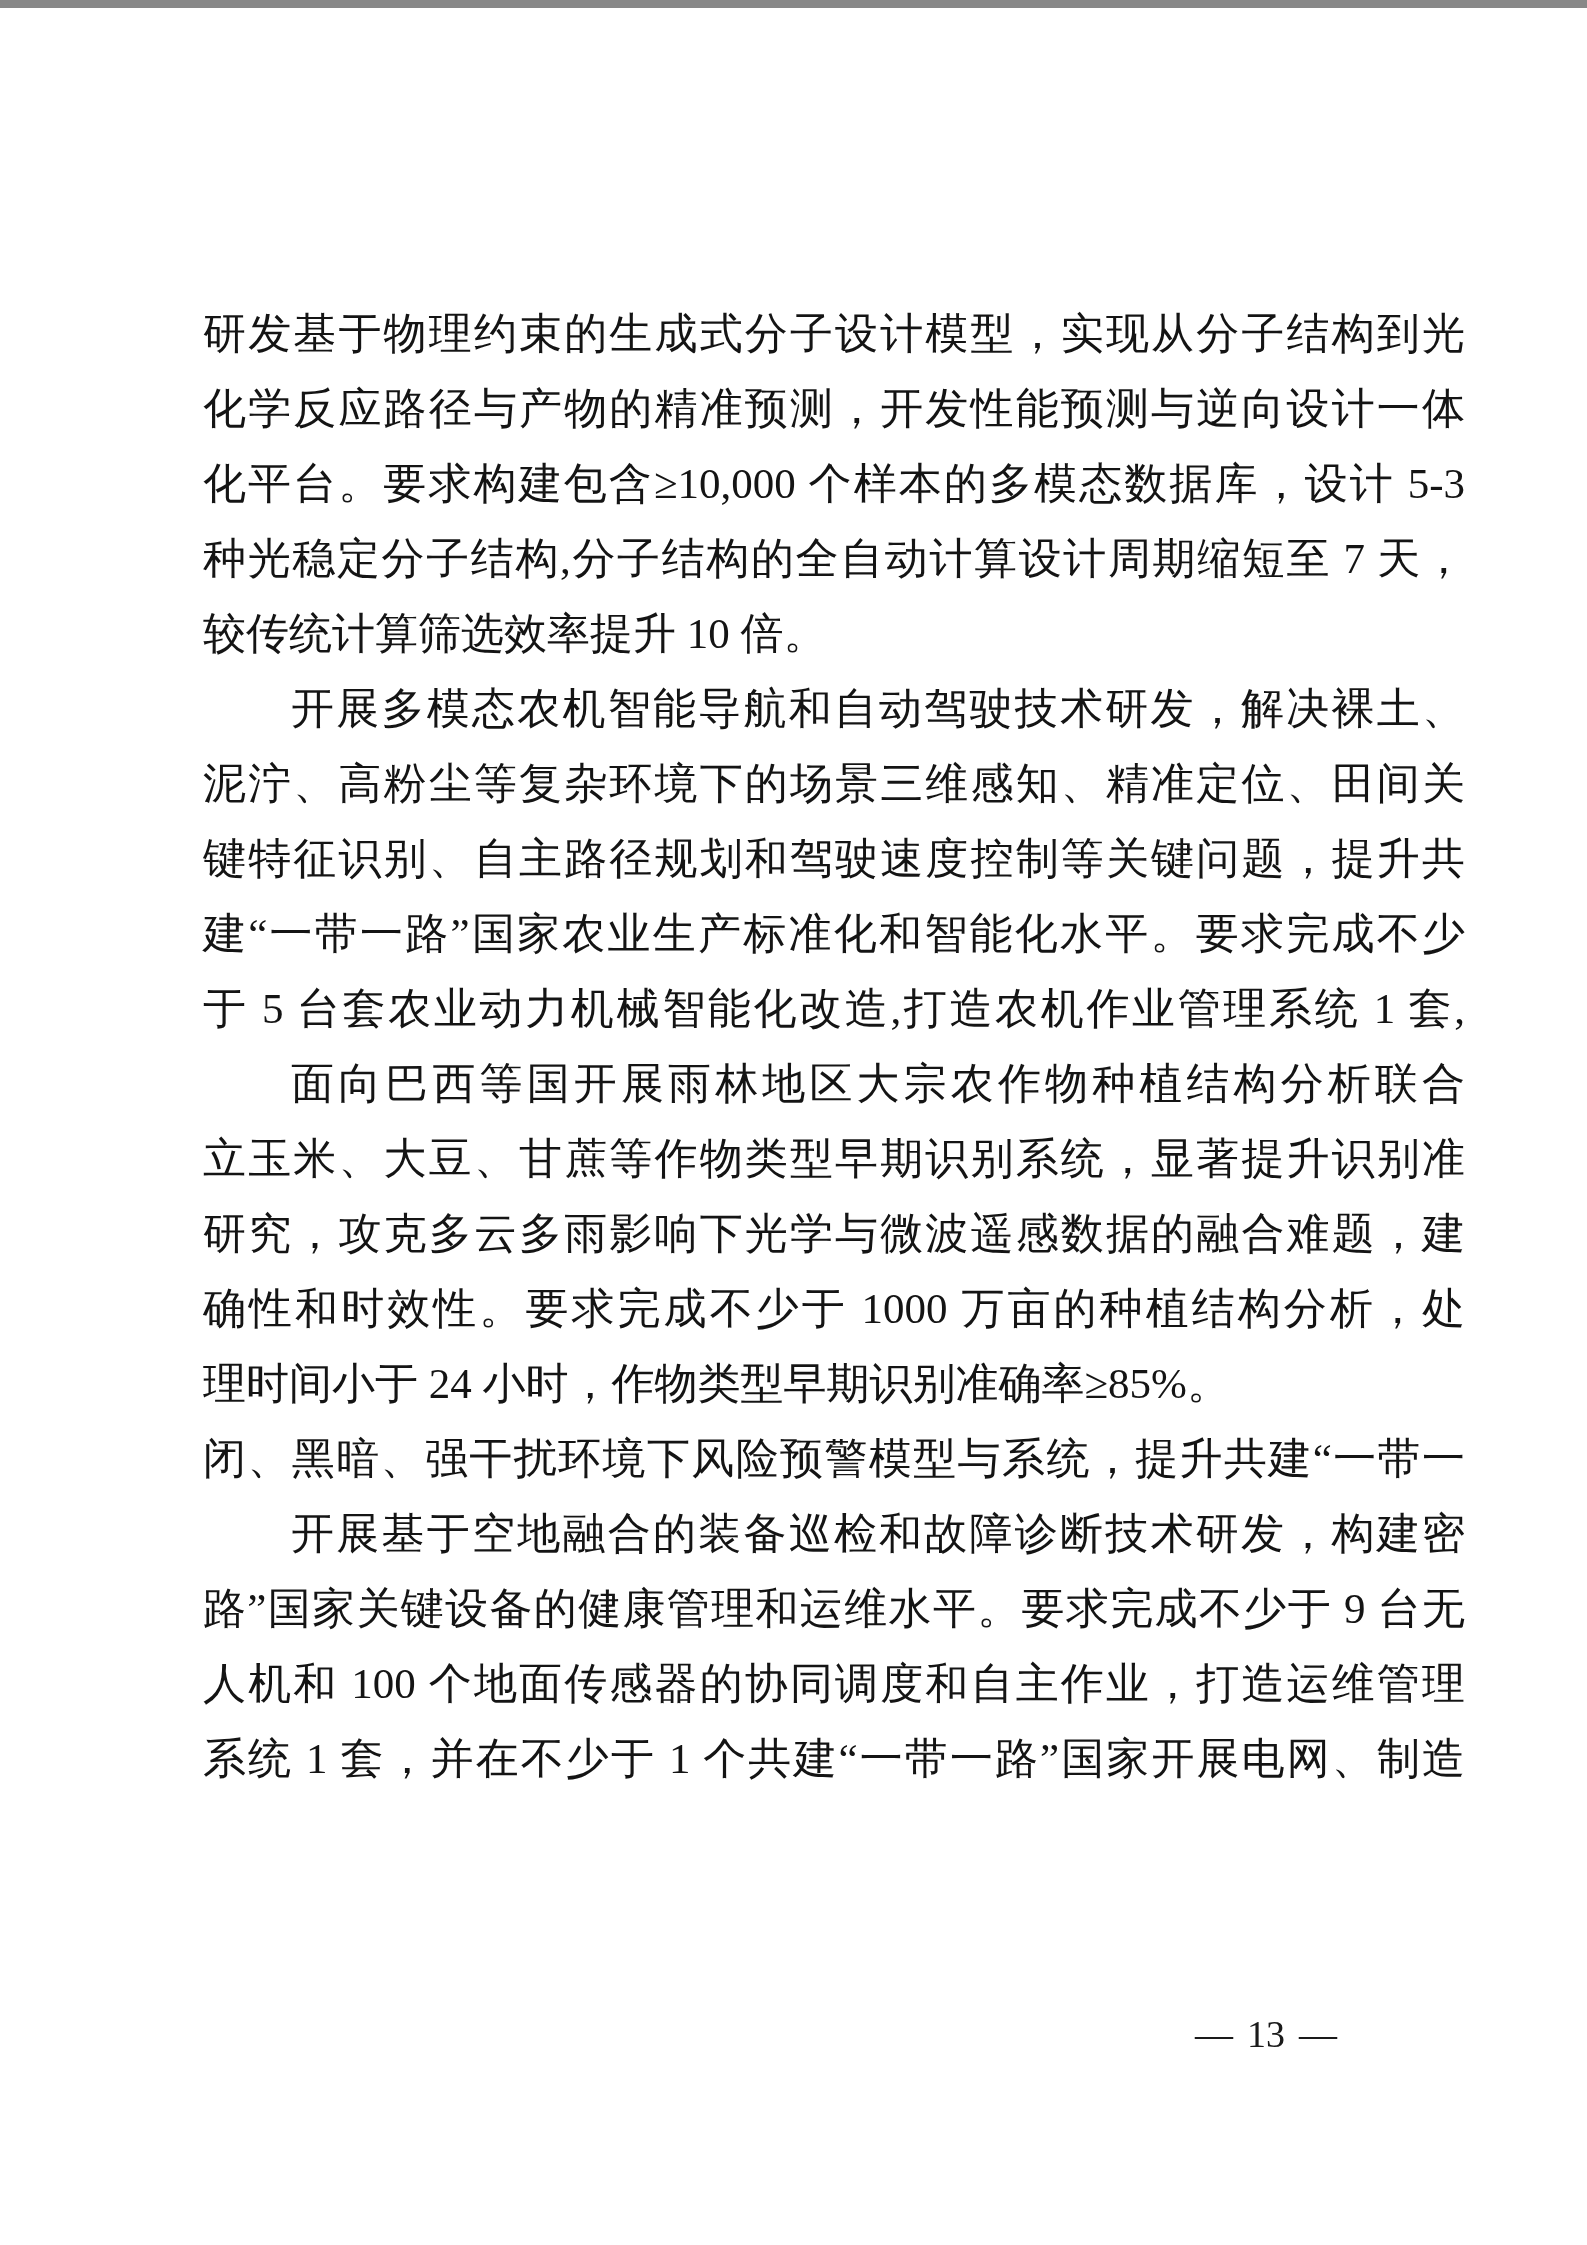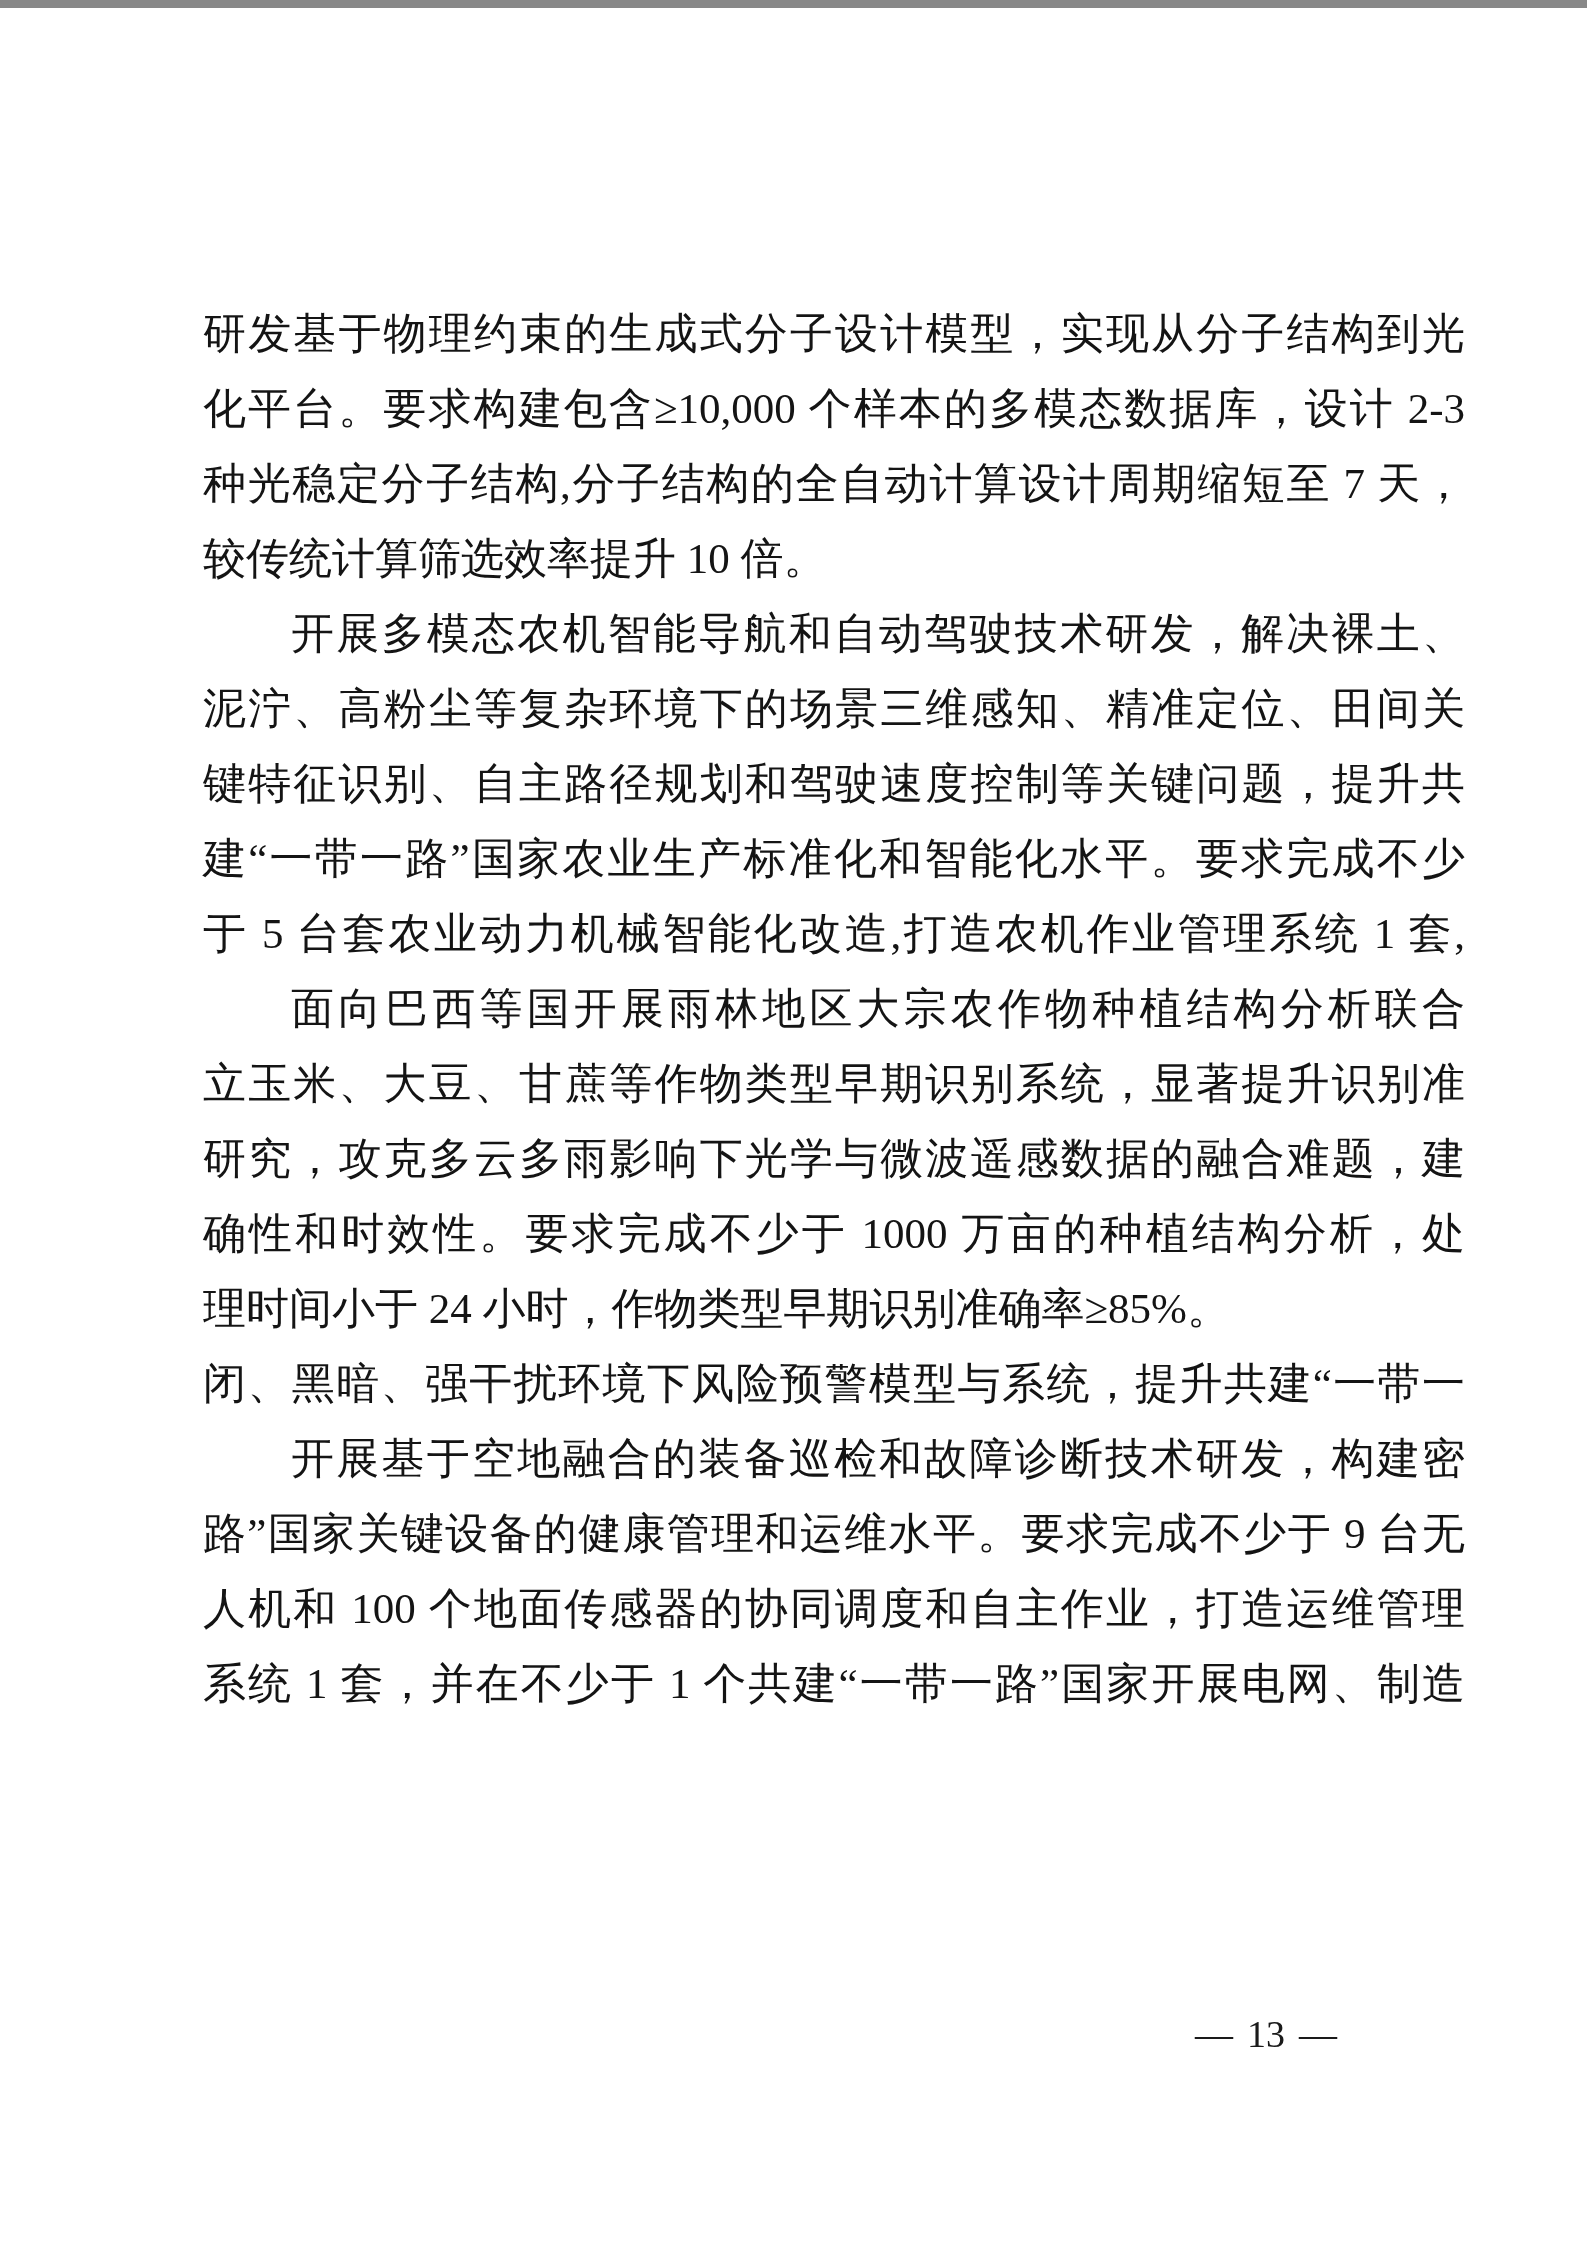--- a/index.html
+++ b/index.html
@@ -59,21 +59,22 @@
   }
 </style>
 </head>
 <body>
 
 <div class="page">
   <main class="text-block">
 
     <section class="paragraph">
       <div class="line just">研发基于物理约束的生成式分子设计模型，实现从分子结构到光</div>
-      <div class="line just">化平台。要求构建包含≥10,000 个样本的多模态数据库，设计 2-3</div>
+      <div class="line just">化学反应路径与产物的精准预测，开发性能预测与逆向设计一体</div>
+      <div class="line just">化平台。要求构建包含≥10,000 个样本的多模态数据库，设计 5-3</div>
       <div class="line just">种光稳定分子结构,分子结构的全自动计算设计周期缩短至 7 天，</div>
       <div class="line">较传统计算筛选效率提升 10 倍。</div>
     </section>
 
 
     <section class="paragraph">
       <div class="line just indent">开展多模态农机智能导航和自动驾驶技术研发，解决裸土、</div>
       <div class="line just">泥泞、高粉尘等复杂环境下的场景三维感知、精准定位、田间关</div>
       <div class="line just">键特征识别、自主路径规划和驾驶速度控制等关键问题，提升共</div>
       <div class="line just">建“一带一路”国家农业生产标准化和智能化水平。要求完成不少</div>

